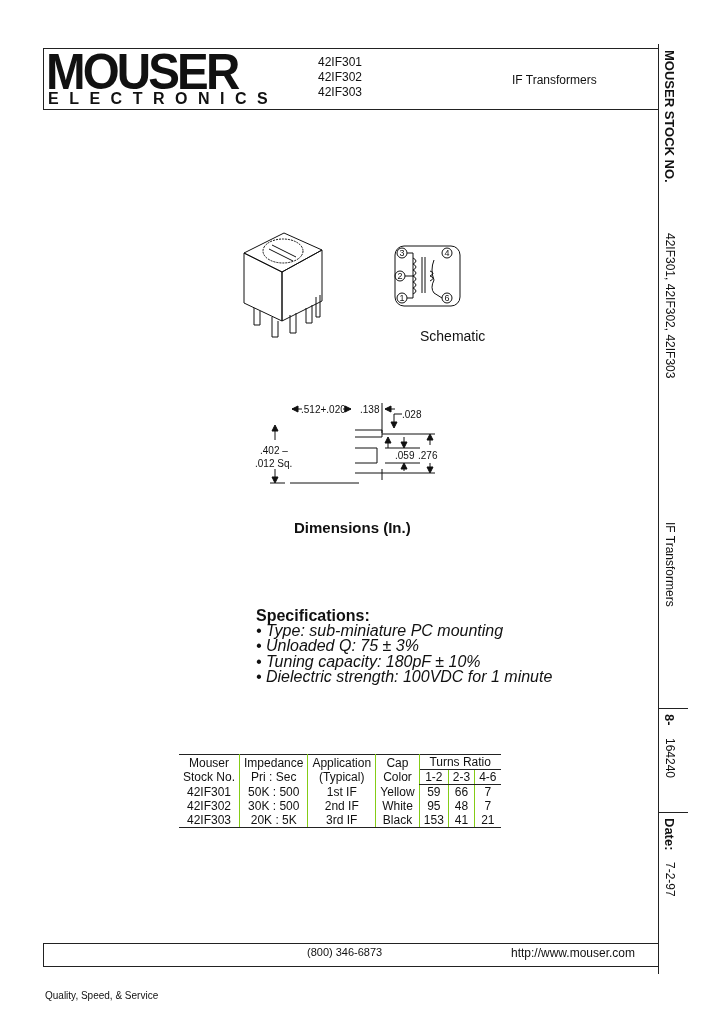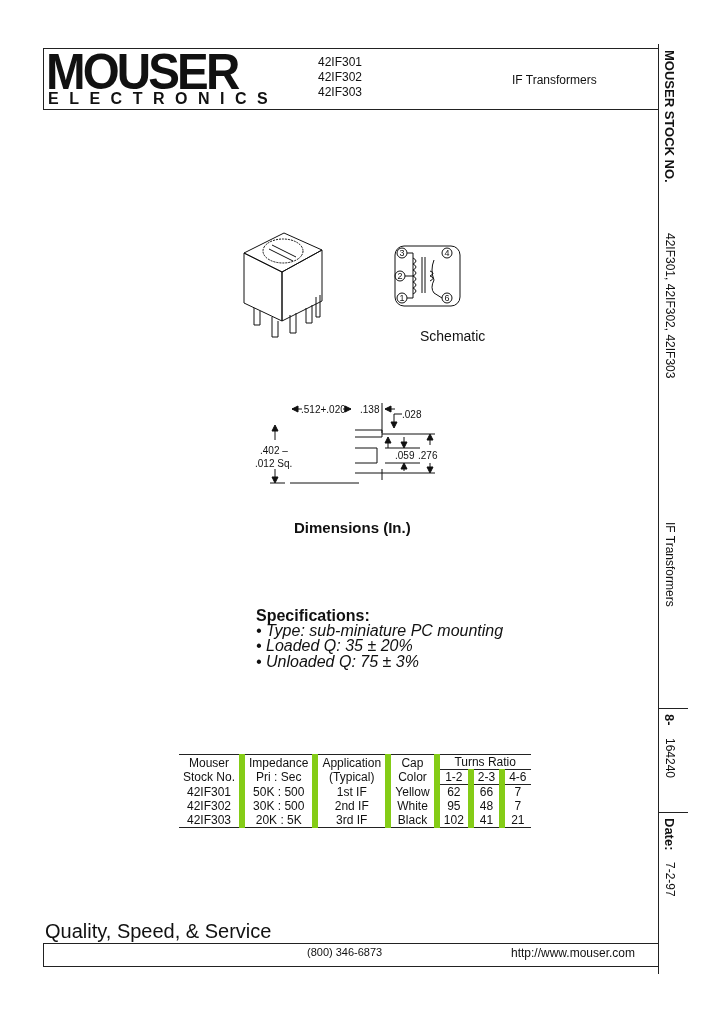--- a/index.html
+++ b/index.html
@@ -25,25 +25,25 @@
   .specs { left:226px; top:608px; font-size:16px; line-height:15.2px;margin-left:30px; }
   .specs .title { font-weight:bold; }
   .specs ul { list-style:none; margin:0; padding:0;font-style:italic; }
   .specs li::before { content:"\2022"; display:inline-block; width:10px; }
   
   table.spec-table { position:absolute; left:179px; top:754px; border-collapse:collapse; font-size:12px; }
   table.spec-table th, table.spec-table td { font-weight:normal; text-align:center; padding:0 4px; line-height:14px; }
   table.spec-table thead { border-top:1px solid #222; }
   table.spec-table thead tr:last-child th { border-bottom:1px solid #222; }
   table.spec-table tbody tr:last-child td { border-bottom:1px solid #222; }
-  .bl { border-left:6px solid #84cc16; }
+  .bl { border-left:1px solid #84cc16; }
   .bt { border-top:1px solid #222;margin-left:44px; }
   
   .footer-box { left:43px; top:943px; width:615px; height:22px; border:1px solid #222; border-right:none; }
-  .footer-left { left:45px; top:920px; font-size:20px; }
+  .footer-left { left:45px; top:990px; font-size:10px; }
   .footer-mid { left:307px; top:946px; font-size:11px; }
   .footer-right { left:511px; top:946px; font-size:12px; }
 </style>
 </head>
 <body>
 
 <div class="abs header-box"></div>
 <div class="abs logo-main">MOUSER</div>
 <div class="abs logo-sub">ELECTRONICS</div>
 <div class="abs part-list">
@@ -155,22 +155,23 @@
     <text x="140" y="64">.059</text>
     <text x="163" y="64">.276</text>
   </g>
 </svg>
 <div class="abs dim-caption">Dimensions (In.)</div>
 
 <div class="abs specs">
   <div class="title">Specifications:</div>
   <ul>
     <li>Type:  sub-miniature PC mounting</li>
-    <li>Loaded Q:  35 ± 20%</li>
     <li>Unloaded Q:  75 ± 3%</li>
+    <li>Tuning capacity:  180pF ± 10%</li>
+    <li>Dielectric strength:  100VDC for 1 minute</li>
   </ul>
 </div>
 
 <table class="spec-table">
   <thead>
     <tr>
       <th rowspan="2">
           <div>Mouser</div>
           <div>Stock No.</div>
         </th>
@@ -193,39 +194,39 @@
       <th class="bl bt">2-3</th>
       <th class="bl bt">4-6</th>
     </tr>
   </thead>
   <tbody>
     <tr>
       <td>42IF301</td>
         <td class="bl">50K : 500</td>
         <td class="bl">1st IF</td>
         <td class="bl">Yellow</td>
-        <td class="bl">62</td>
+        <td class="bl">59</td>
         <td class="bl">66</td>
         <td class="bl">7</td>
     </tr>
     <tr>
       <td>42IF302</td>
         <td class="bl">30K : 500</td>
         <td class="bl">2nd IF</td>
         <td class="bl">White</td>
         <td class="bl">95</td>
         <td class="bl">48</td>
         <td class="bl">7</td>
     </tr>
     <tr>
       <td>42IF303</td>
         <td class="bl">20K : 5K</td>
         <td class="bl">3rd IF</td>
         <td class="bl">Black</td>
-        <td class="bl">102</td>
+        <td class="bl">153</td>
         <td class="bl">41</td>
         <td class="bl">21</td>
     </tr>
   </tbody>
 </table>
 
 <div class="abs footer-box"></div>
 <div class="abs footer-left">Quality, Speed, &amp; Service</div>
 <div class="abs footer-mid">(800) 346-6873</div>
 <div class="abs footer-right">http://www.mouser.com</div>

